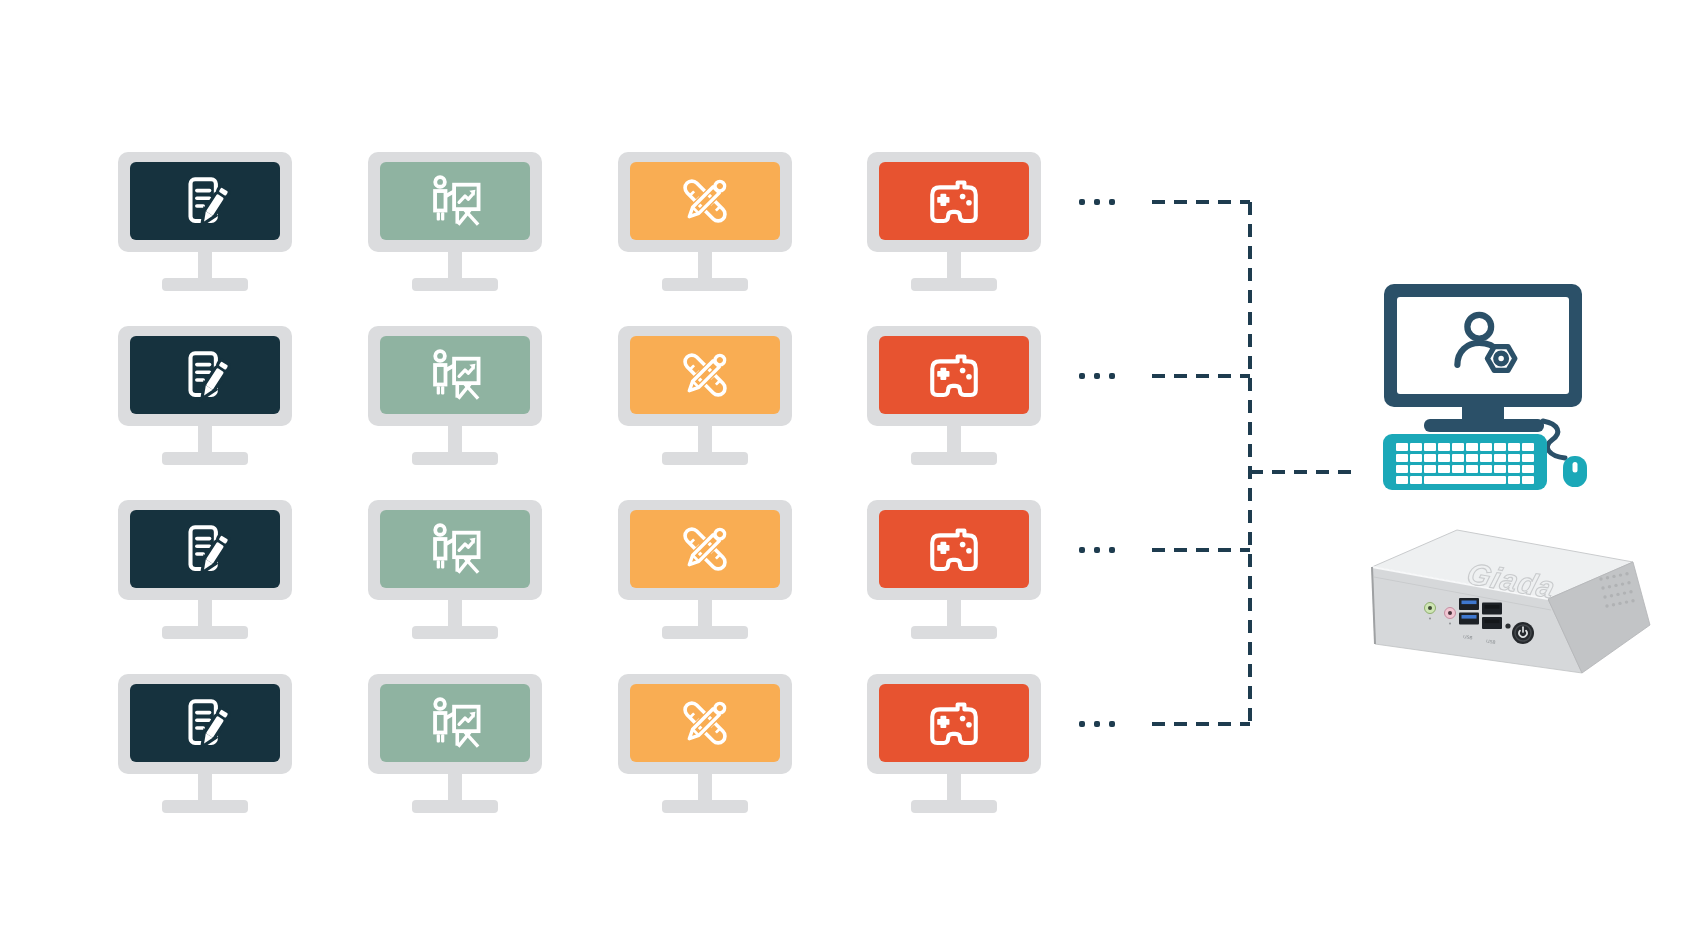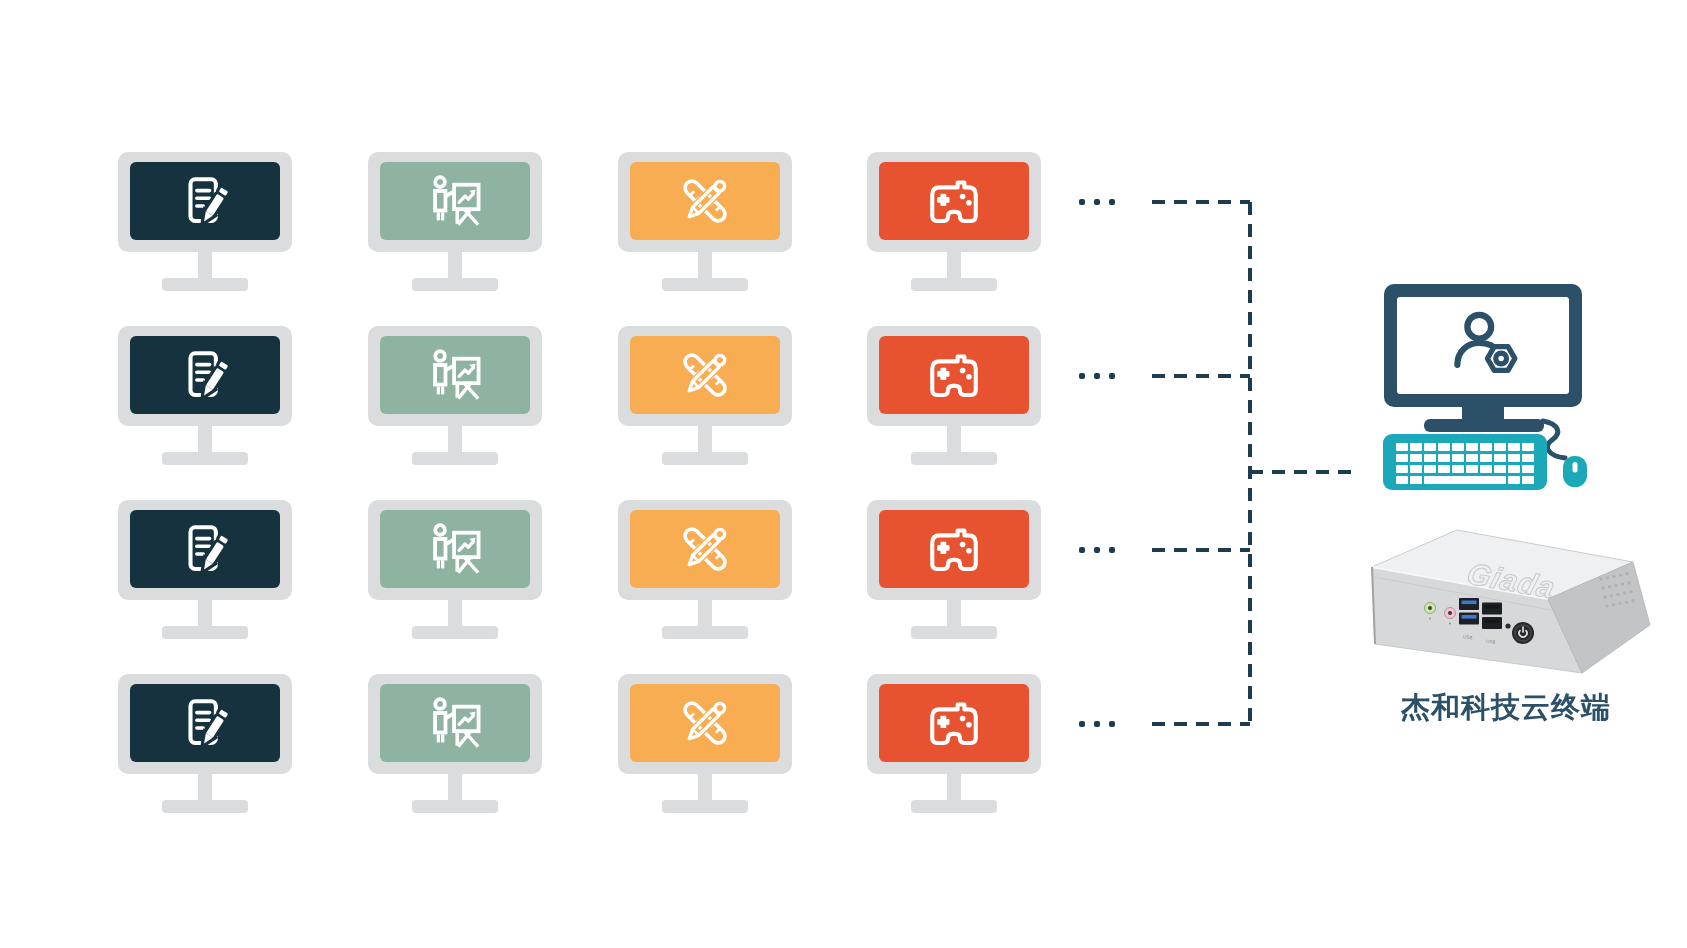--- a/index.html
+++ b/index.html
@@ -576,14 +576,13 @@
           <circle cx="266" cy="78.8" r="1.7"></circle>
           <circle cx="242" cy="93" r="1.7"></circle>
           <circle cx="248.5" cy="91.7" r="1.7"></circle>
           <circle cx="255" cy="90.4" r="1.7"></circle>
           <circle cx="261.5" cy="89.1" r="1.7"></circle>
           <circle cx="268" cy="87.8" r="1.7"></circle>
         </g>
     </g>
   </svg>
 
-  <div class="caption" style="color: rgb(43, 80, 104);">杰和科技云终端</div>
 </div>
 
 </body></html>

